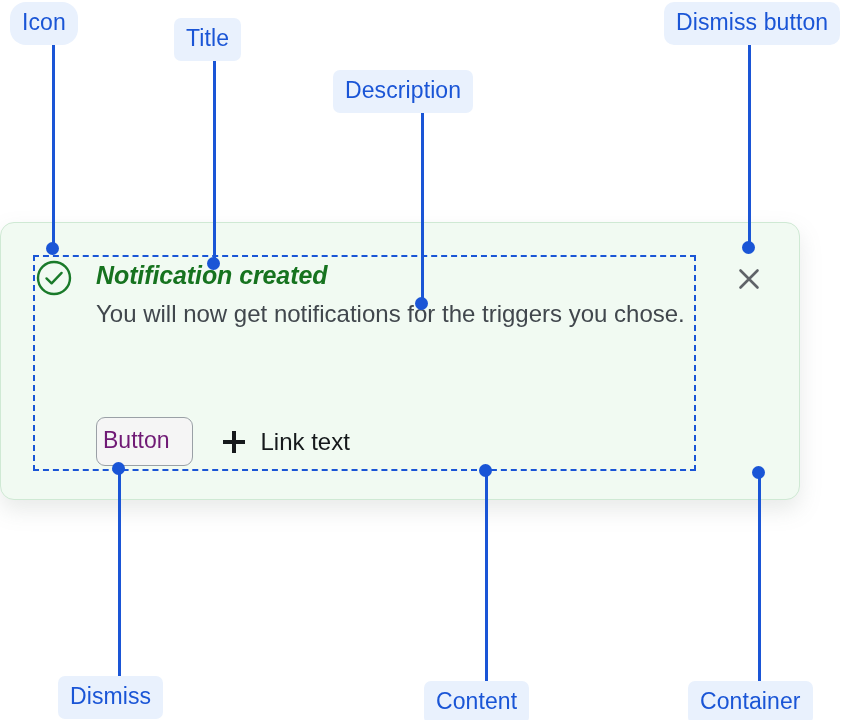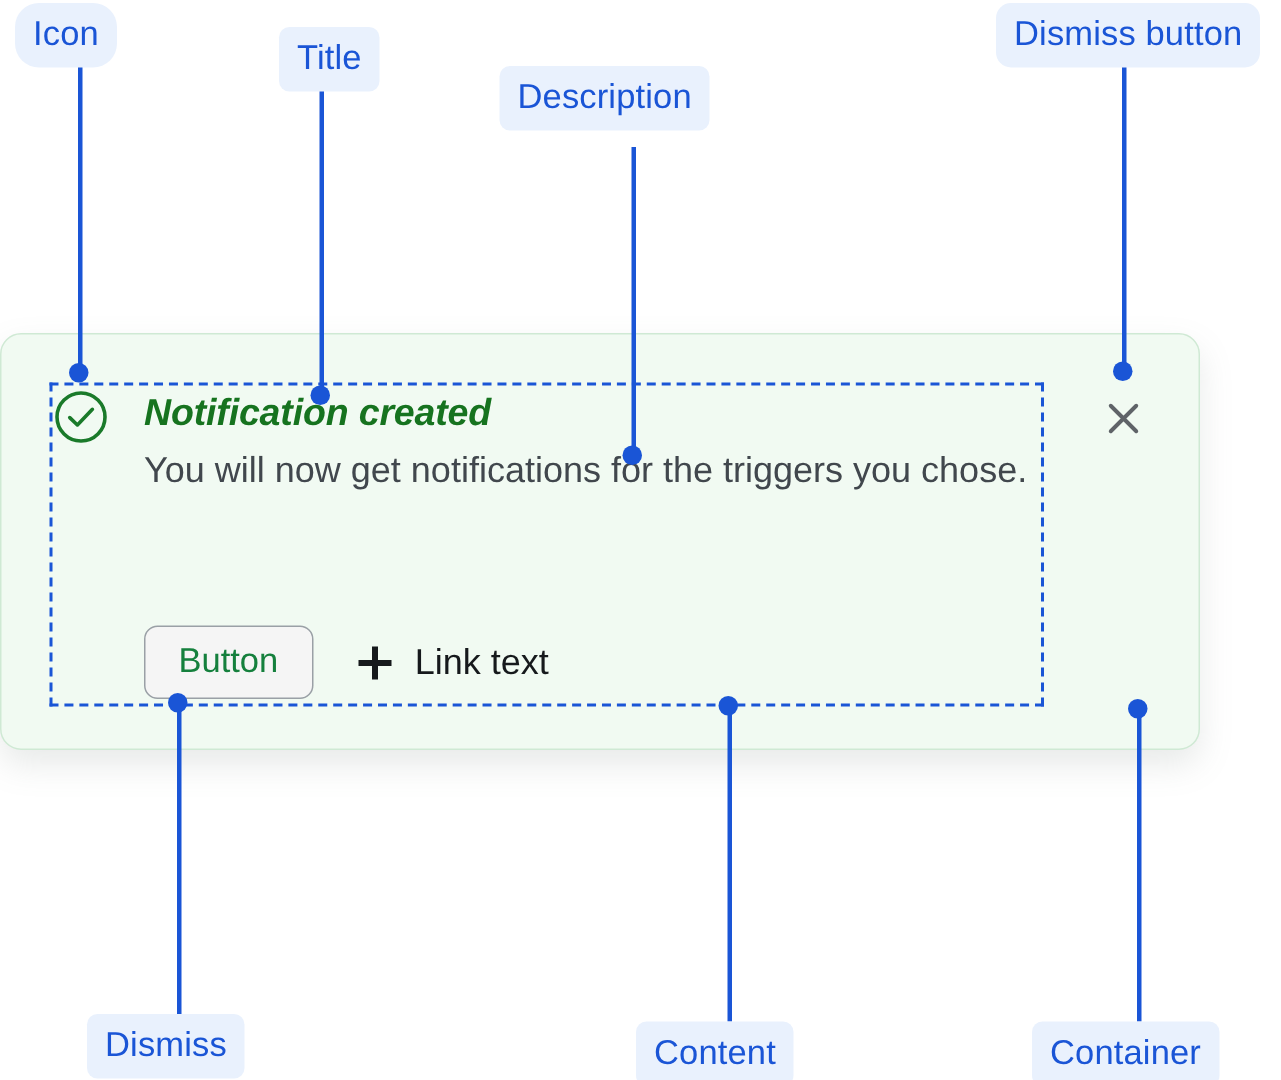--- a/index.html
+++ b/index.html
@@ -106,24 +106,24 @@
     position: absolute;
     left: 96px;
     top: 417px;
     display: flex;
     align-items: center;
   }
   .action-button {
     background: #f5f5f5;
     border: 1px solid #9aa0a6;
     border-radius: 9px;
-    color: #15803d;
+    color: #701a75;
     font-family: "Liberation Sans", sans-serif;
     font-size: 23px;
-    padding: 11px 22px 13px 22px;
+    padding: 11px 22px 13px 6px;
     line-height: 1;
     cursor: pointer;
   }
   .action-link {
     display: flex;
     align-items: center;
     margin-left: 30px;
     cursor: pointer;
   }
   .plus-icon {
@@ -196,24 +196,24 @@
     <span class="link-label">Link text</span>
   </span>
 </div>
 
 <div id="annotation-layer">
     <div class="leader" style="left: 52px; top: 42px; height: 206px;"></div>
     <div class="leader-dot" style="left: 46px; top: 242px;"></div>
     <div class="anno-pill" style="left: 10px; top: 2px; border-radius: 16px;">Icon</div>
     <div class="leader" style="left: 213px; top: 58px; height: 205px;"></div>
     <div class="leader-dot" style="left: 207px; top: 257px;"></div>
-    <div class="anno-pill" style="left: 174px; top: 18px; margin-left: 12px;">Title</div>
+    <div class="anno-pill" style="left: 174px; top: 18px;">Title</div>
     <div class="leader" style="left: 421px; top: 98px; height: 205px;"></div>
     <div class="leader-dot" style="left: 415px; top: 297px;"></div>
-    <div class="anno-pill" style="left: 333px; top: 44px;">Description</div>
+    <div class="anno-pill" style="left: 333px; top: 70px;">Description</div>
     <div class="leader" style="left: 748px; top: 42px; height: 205px;"></div>
     <div class="leader-dot" style="left: 742px; top: 241px;"></div>
     <div class="anno-pill" style="left: 664px; top: 2px; border-radius: 10px;">Dismiss button</div>
     <div class="leader" style="left: 118px; top: 468px; height: 208px;"></div>
     <div class="leader-dot" style="left: 112px; top: 462px;"></div>
     <div class="anno-pill" style="left: 58px; top: 676px;">Dismiss</div>
     <div class="leader" style="left: 485px; top: 470px; height: 211px;"></div>
     <div class="leader-dot" style="left: 479px; top: 464px;"></div>
     <div class="anno-pill" style="left: 424px; top: 681px;">Content</div>
     <div class="leader" style="left: 758px; top: 472px; height: 209px;"></div>

